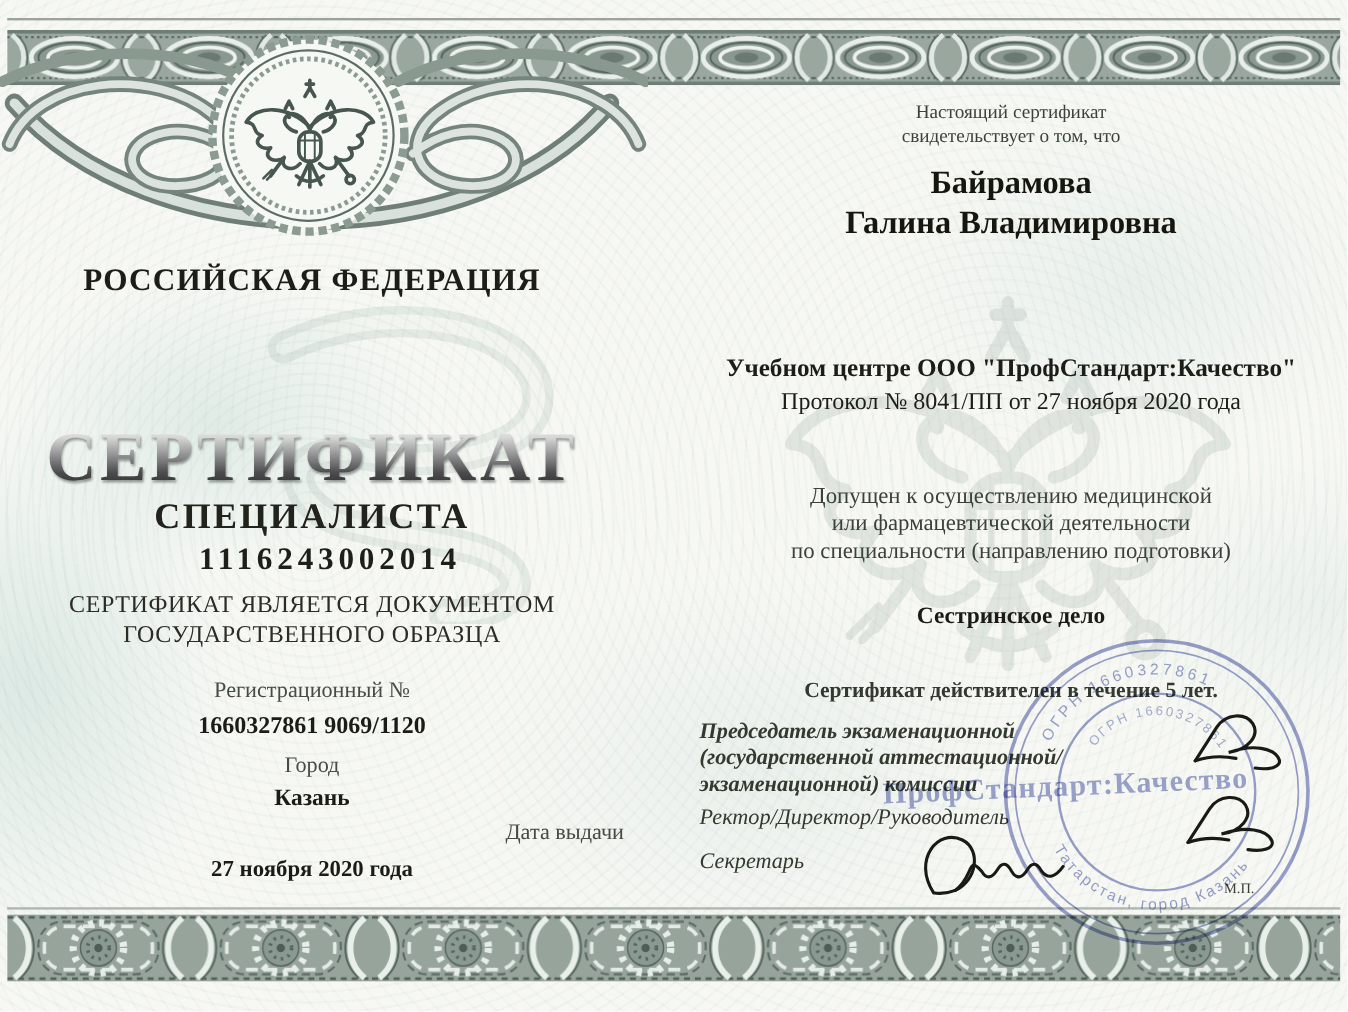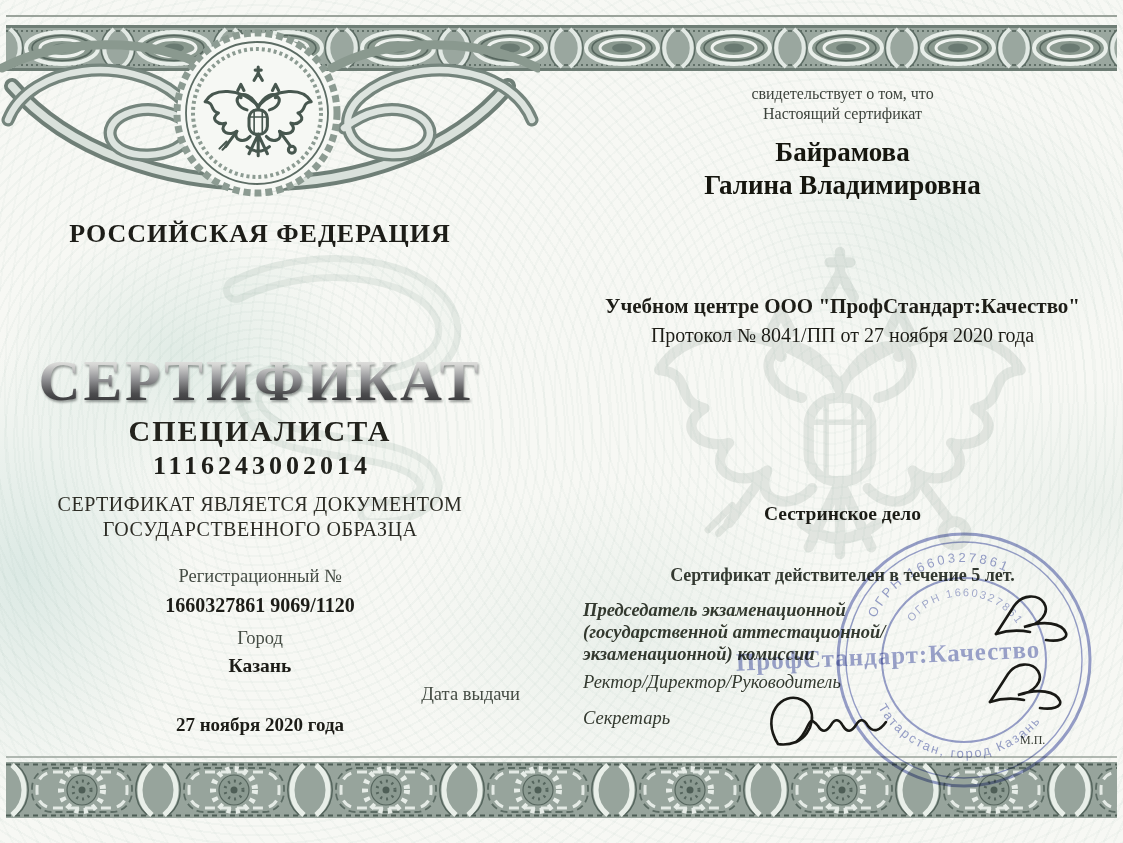--- a/index.html
+++ b/index.html
@@ -148,48 +148,53 @@
       <use href="#dblEagle" style="color:#47574f"></use>
     </g>
   </svg>
 
   <div class="abs ctr rf-header" style="left:0;top:219px;width:520px;">РОССИЙСКАЯ ФЕДЕРАЦИЯ</div>
 
   <div class="abs ctr cert-title" style="left:0;top:352px;width:520px;">СЕРТИФИКАТ</div>
 
   <div class="abs ctr cert-sub" style="left:0;top:414px;width:520px;">СПЕЦИАЛИСТА</div>
 
-  <div class="abs ctr cert-num" style="left:2px;top:451px;width:520px;">1116243002014</div>
+  <div class="abs ctr cert-num" style="left:15px;top:451px;width:520px;">1116243002014</div>
 
   <div class="abs ctr doc-line" style="left:0;top:492px;width:520px;">
     <div>СЕРТИФИКАТ ЯВЛЯЕТСЯ ДОКУМЕНТОМ</div>
     <div>ГОСУДАРСТВЕННОГО ОБРАЗЦА</div>
   </div>
 
   <div class="abs ctr lbl" style="left:0;top:566px;width:520px;">Регистрационный №</div>
   <div class="abs ctr val-b" style="left:0;top:594px;width:520px;font-size:20px;">1660327861 9069/1120</div>
   <div class="abs ctr lbl" style="left:0;top:628px;width:520px;">Город</div>
   <div class="abs ctr val-b" style="left:0;top:655px;width:520px;font-size:19.5px;">Казань</div>
   <div class="abs ctr lbl" style="left:0;top:684px;width:520px;text-align:right;">Дата выдачи</div>
   <div class="abs ctr val-b" style="left:0;top:714px;width:520px;font-size:19px;">27 ноября 2020 года</div>
 
   <div class="abs ctr intro" style="left:565px;top:84px;width:555px;">
+    <div>Настоящий сертификат</div>
     <div>свидетельствует о том, что</div>
-    <div>Настоящий сертификат</div>
   </div>
 
   <div class="abs ctr holder" style="left:565px;top:136px;width:555px;">
     <div>Байрамова</div>
     <div>Галина Владимировна</div>
   </div>
 
 
   <div class="abs ctr center-b" style="left:565px;top:294px;width:555px;">Учебном центре ООО "ПрофСтандарт:Качество"</div>
   <div class="abs ctr protocol-b" style="left:565px;top:324px;width:555px;">Протокол № 8041/ПП от 27 ноября 2020 года</div>
 
+  <div class="abs ctr admission" style="left:565px;top:402px;width:555px;">
+    <div>Допущен к осуществлению медицинской</div>
+    <div>или фармацевтической деятельности</div>
+    <div>по специальности (направлению подготовки)</div>
+  </div>
 
   <div class="abs ctr spec" style="left:565px;top:503px;width:555px;">Сестринское дело</div>
 
   <div class="abs ctr valid" style="left:565px;top:565px;width:555px;font-weight:bold;">Сертификат действителен в течение 5 лет.</div>
 
   <div class="abs sig-label" style="left:583px;top:600px;width:330px;font-weight:bold;">
     <div>Председатель экзаменационной</div>
     <div>(государственной аттестационной/</div>
     <div>экзаменационной) комиссии</div>
   </div>

